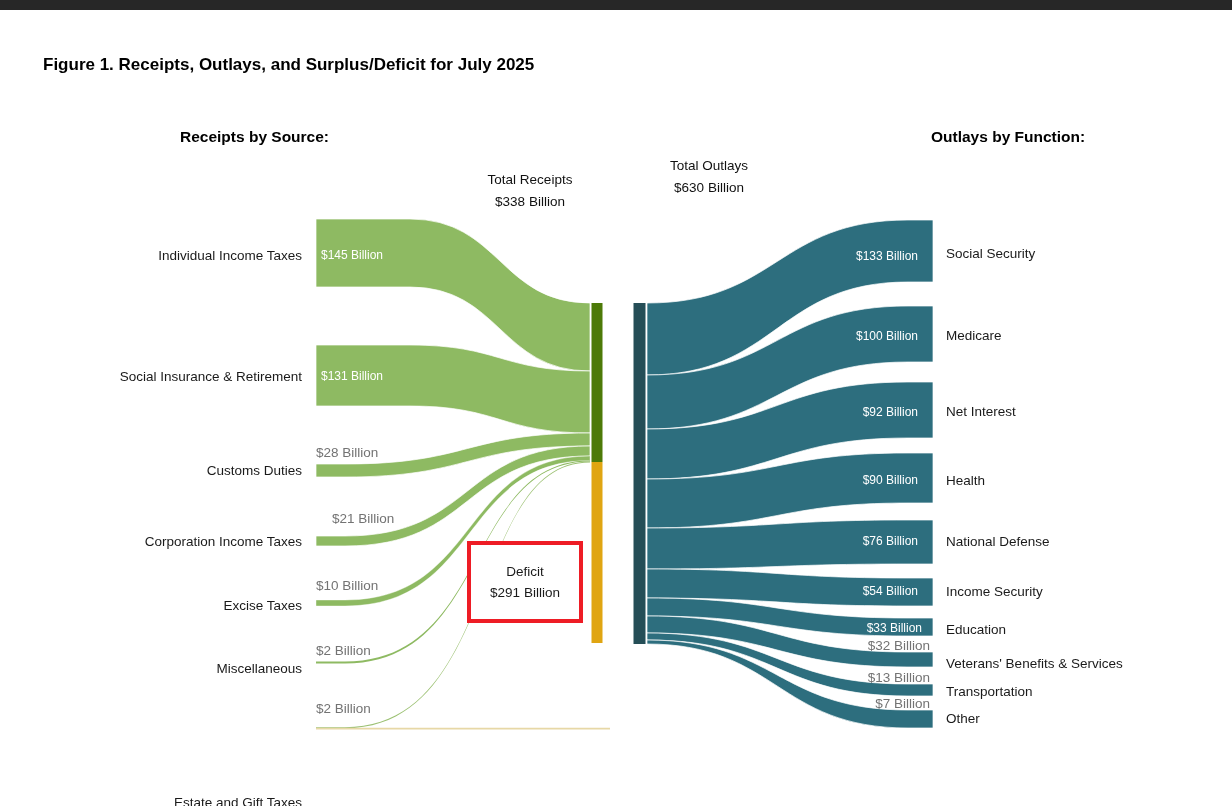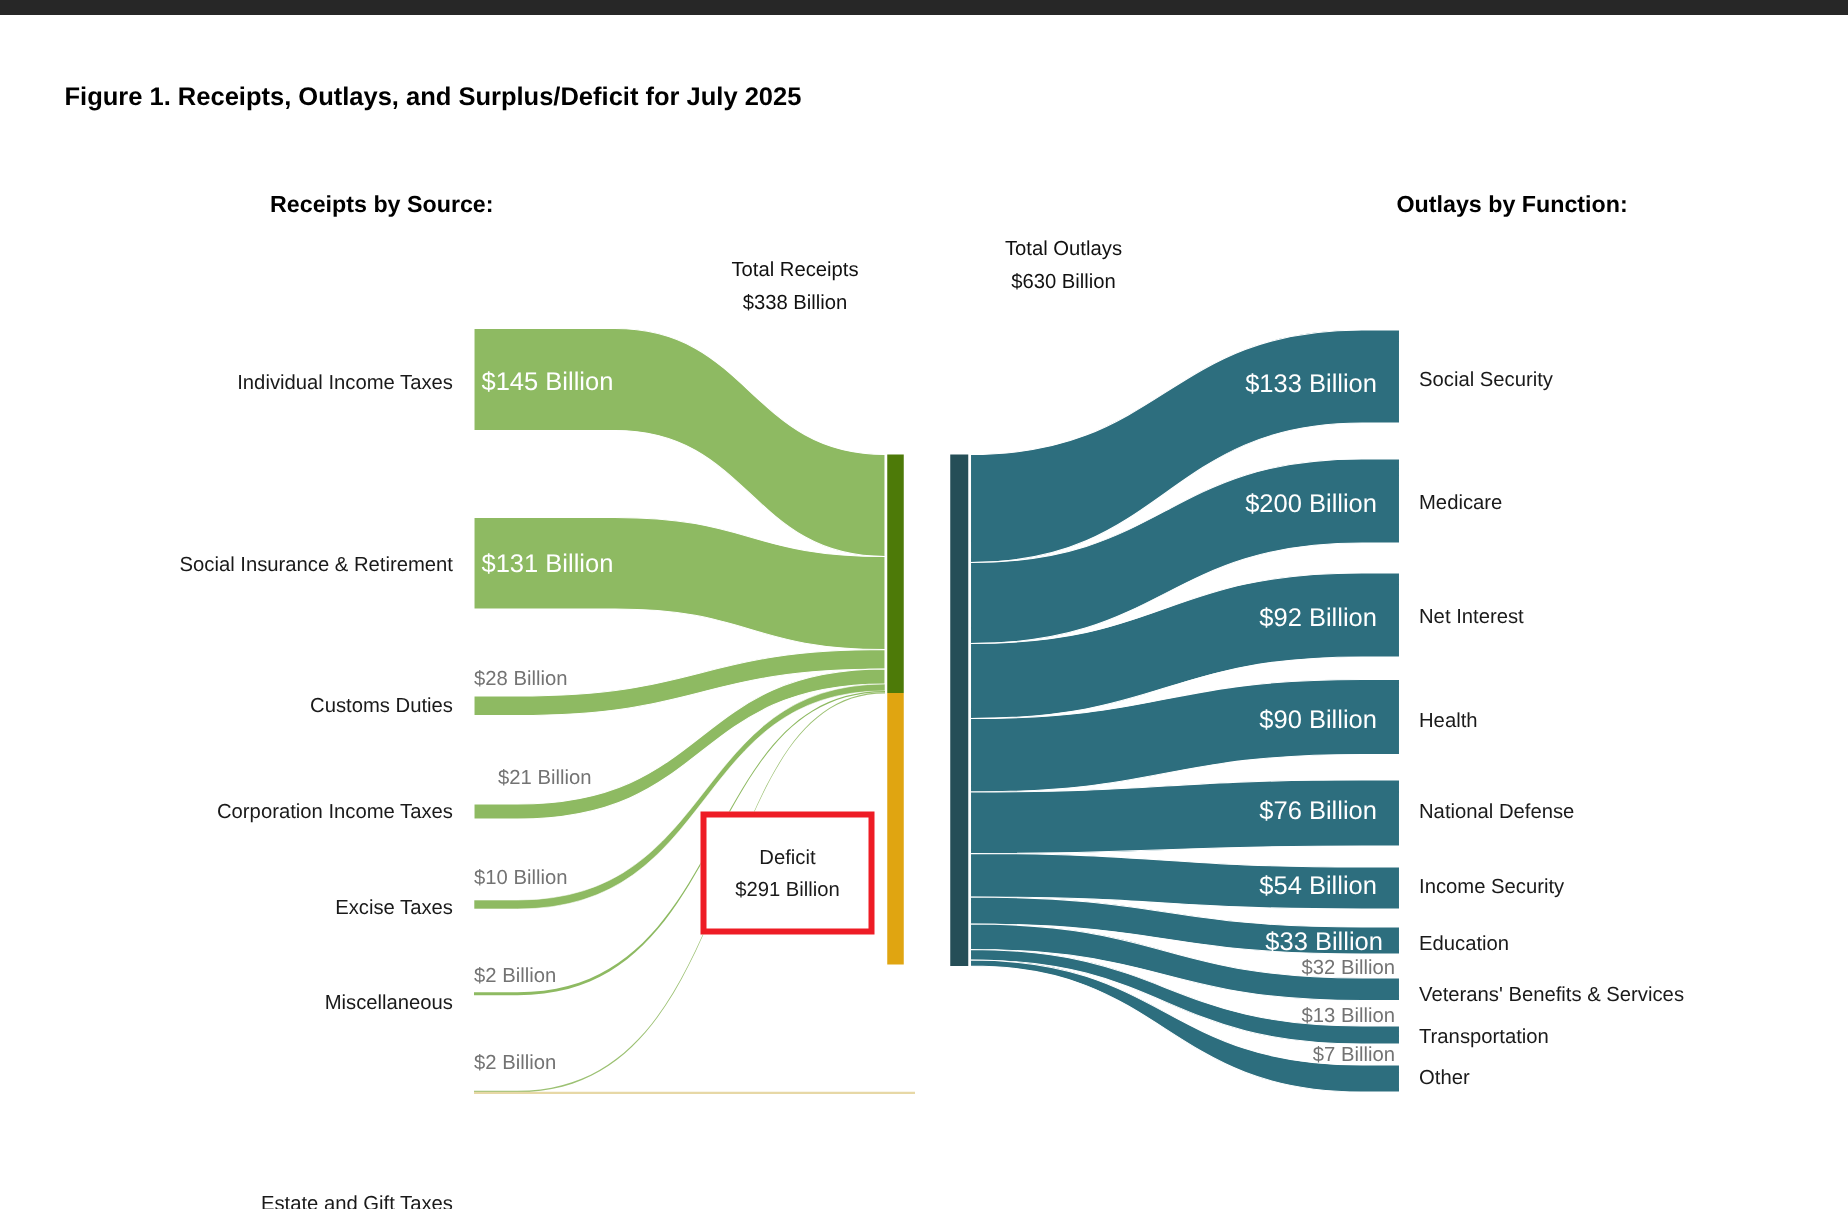--- a/index.html
+++ b/index.html
@@ -6,21 +6,21 @@
   body{
     width:1232px;height:806px;position:relative;background:#ffffff;
     font-family:"Liberation Sans","DejaVu Sans",sans-serif;overflow:hidden;
     -webkit-font-smoothing:antialiased;
   }
   .topbar{position:absolute;left:0;top:0;width:1232px;height:10px;background:#272727;}
   .fig-title{position:absolute;left:43px;top:55px;font-size:17px;font-weight:bold;color:#000;white-space:nowrap;}
   .section-head{position:absolute;font-size:15.5px;font-weight:bold;color:#000;white-space:nowrap;transform:translateY(-50%);}
   .total-head{position:absolute;width:170px;text-align:center;font-size:13.5px;line-height:22px;color:#111;}
   .lbl{position:absolute;font-size:13.5px;color:#1a1a1a;white-space:nowrap;transform:translateY(-50%);}
-  .val-w{position:absolute;font-size:17px;color:#ffffff;white-space:nowrap;transform:translateY(-50%);}
+  .val-w{position:absolute;font-size:12px;color:#ffffff;white-space:nowrap;transform:translateY(-50%);}
   .val-d{position:absolute;font-size:13.5px;color:#737373;white-space:nowrap;transform:translateY(-50%);}
   .ra{text-align:right;}
   svg.sankey{position:absolute;left:0;top:0;}
   .deficit-box{
     position:absolute;left:467px;top:541px;width:108px;height:74px;
     border:4px solid #ee1c25;background:#ffffff;
     display:flex;flex-direction:column;align-items:center;justify-content:center;
     font-size:13.5px;line-height:21px;color:#1a1a1a;text-align:center;
   }
 </style>
@@ -89,21 +89,21 @@
 
 <div class="val-w" style="left:321px;top:255px;">$145 Billion</div>
 <div class="val-w" style="left:321px;top:376px;">$131 Billion</div>
 <div class="val-d" style="left:316px;top:452px;">$28 Billion</div>
 <div class="val-d" style="left:316px;top:518px;margin-left:16px;">$21 Billion</div>
 <div class="val-d" style="left:316px;top:585px;">$10 Billion</div>
 <div class="val-d" style="left:316px;top:650px;">$2 Billion</div>
 <div class="val-d" style="left:316px;top:708px;">$2 Billion</div>
 
 <div class="val-w ra" style="right:314px;top:256px;">$133 Billion</div>
-<div class="val-w ra" style="right:314px;top:336px;">$200 Billion</div>
+<div class="val-w ra" style="right:314px;top:336px;">$100 Billion</div>
 <div class="val-w ra" style="right:314px;top:412px;">$92 Billion</div>
 <div class="val-w ra" style="right:314px;top:480px;">$90 Billion</div>
 <div class="val-w ra" style="right:314px;top:541px;">$76 Billion</div>
 <div class="val-w ra" style="right:314px;top:591px;margin-left:24px;">$54 Billion</div>
 <div class="val-w ra" style="right:310px;top:628px;">$33 Billion</div>
 
 <div class="val-d ra" style="right:302px;top:645px;">$32 Billion</div>
 <div class="val-d ra" style="right:302px;top:677px;">$13 Billion</div>
 <div class="val-d ra" style="right:302px;top:703px;">$7 Billion</div>
 

